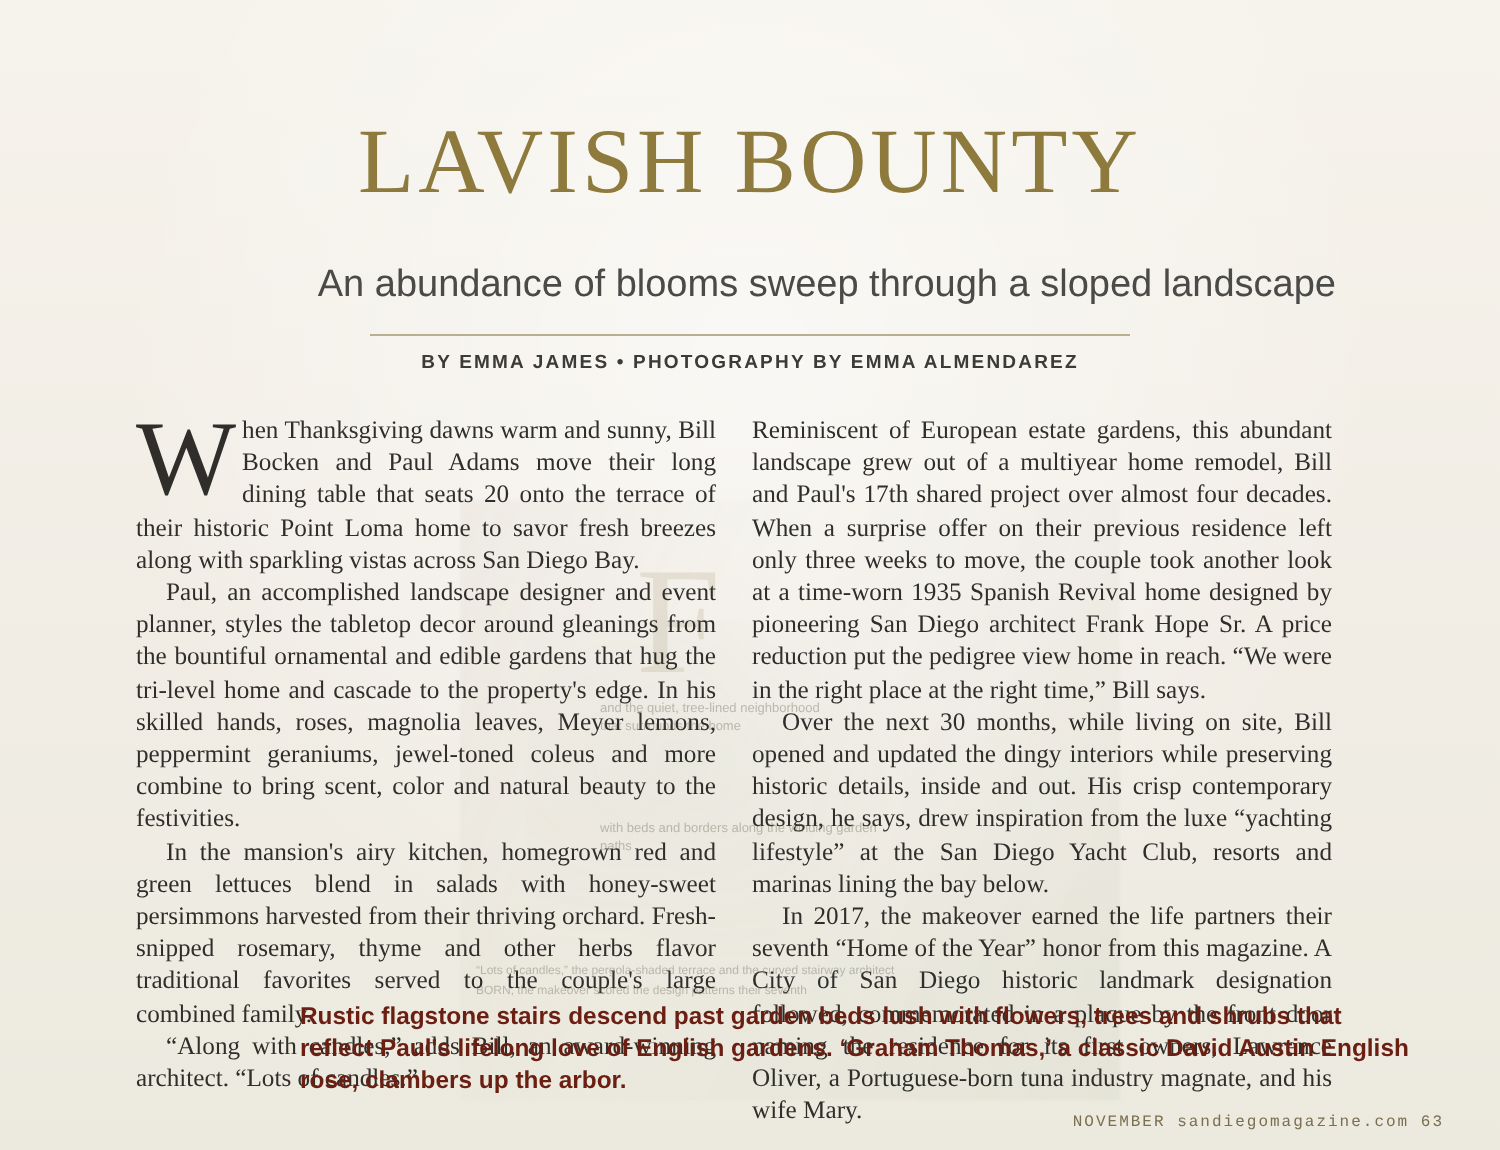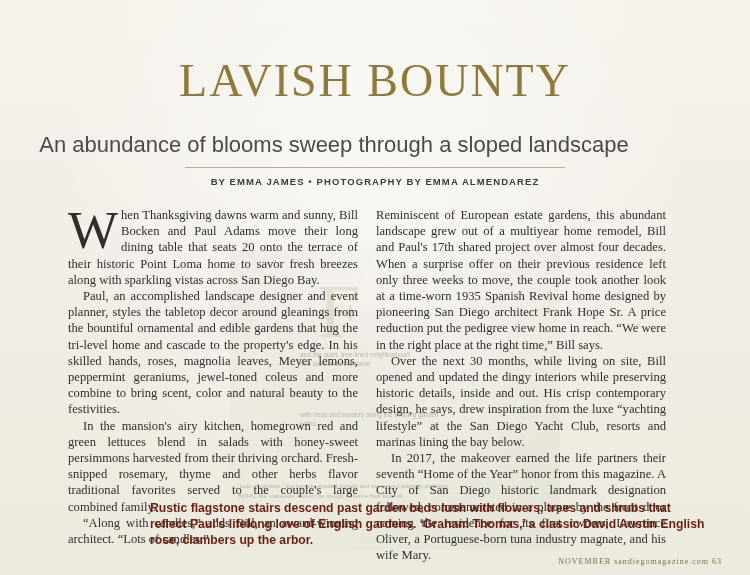--- a/index.html
+++ b/index.html
@@ -60,23 +60,23 @@
     font-size: 46px;
     letter-spacing: 2px;
     color: #8d7a3c;
     white-space: nowrap;
   }
   .subhead {
     position: absolute;
     top: 132px;
     left: 0;
     width: 668px;
-    text-align: center;
-    font-family: "Liberation Sans", sans-serif;
-    font-size: 22px;
+    text-align: right;
+    font-family: "Liberation Sans", sans-serif;
+    font-size: 19px;
     color: #4a4a48;
     font-weight: 400;
   }
   .rule {
     position: absolute;
     top: 167px;
     left: 185px;
     width: 380px;
     height: 1px;
     background: #b9ae8f;
@@ -135,21 +135,21 @@
     color: #6b1f12;
     font-family: "Liberation Sans", sans-serif;
     font-size: 12.2px;
     line-height: 16px;
     font-weight: 700;
   }
   .folio {
     position: absolute;
     right: 28px;
     bottom: 9px;
-    font-family: Liberation Serif, serif;
+    font-family: Liberation Mono, monospace;
     font-size: 8px;
     letter-spacing: 1px;
     color: #7a6f4f;
   }
   .faint-text {
     position: absolute;
     font-family: "Liberation Sans", sans-serif;
     color: rgba(90,85,70,0.35);
     font-size: 6.5px;
     line-height: 9px;

